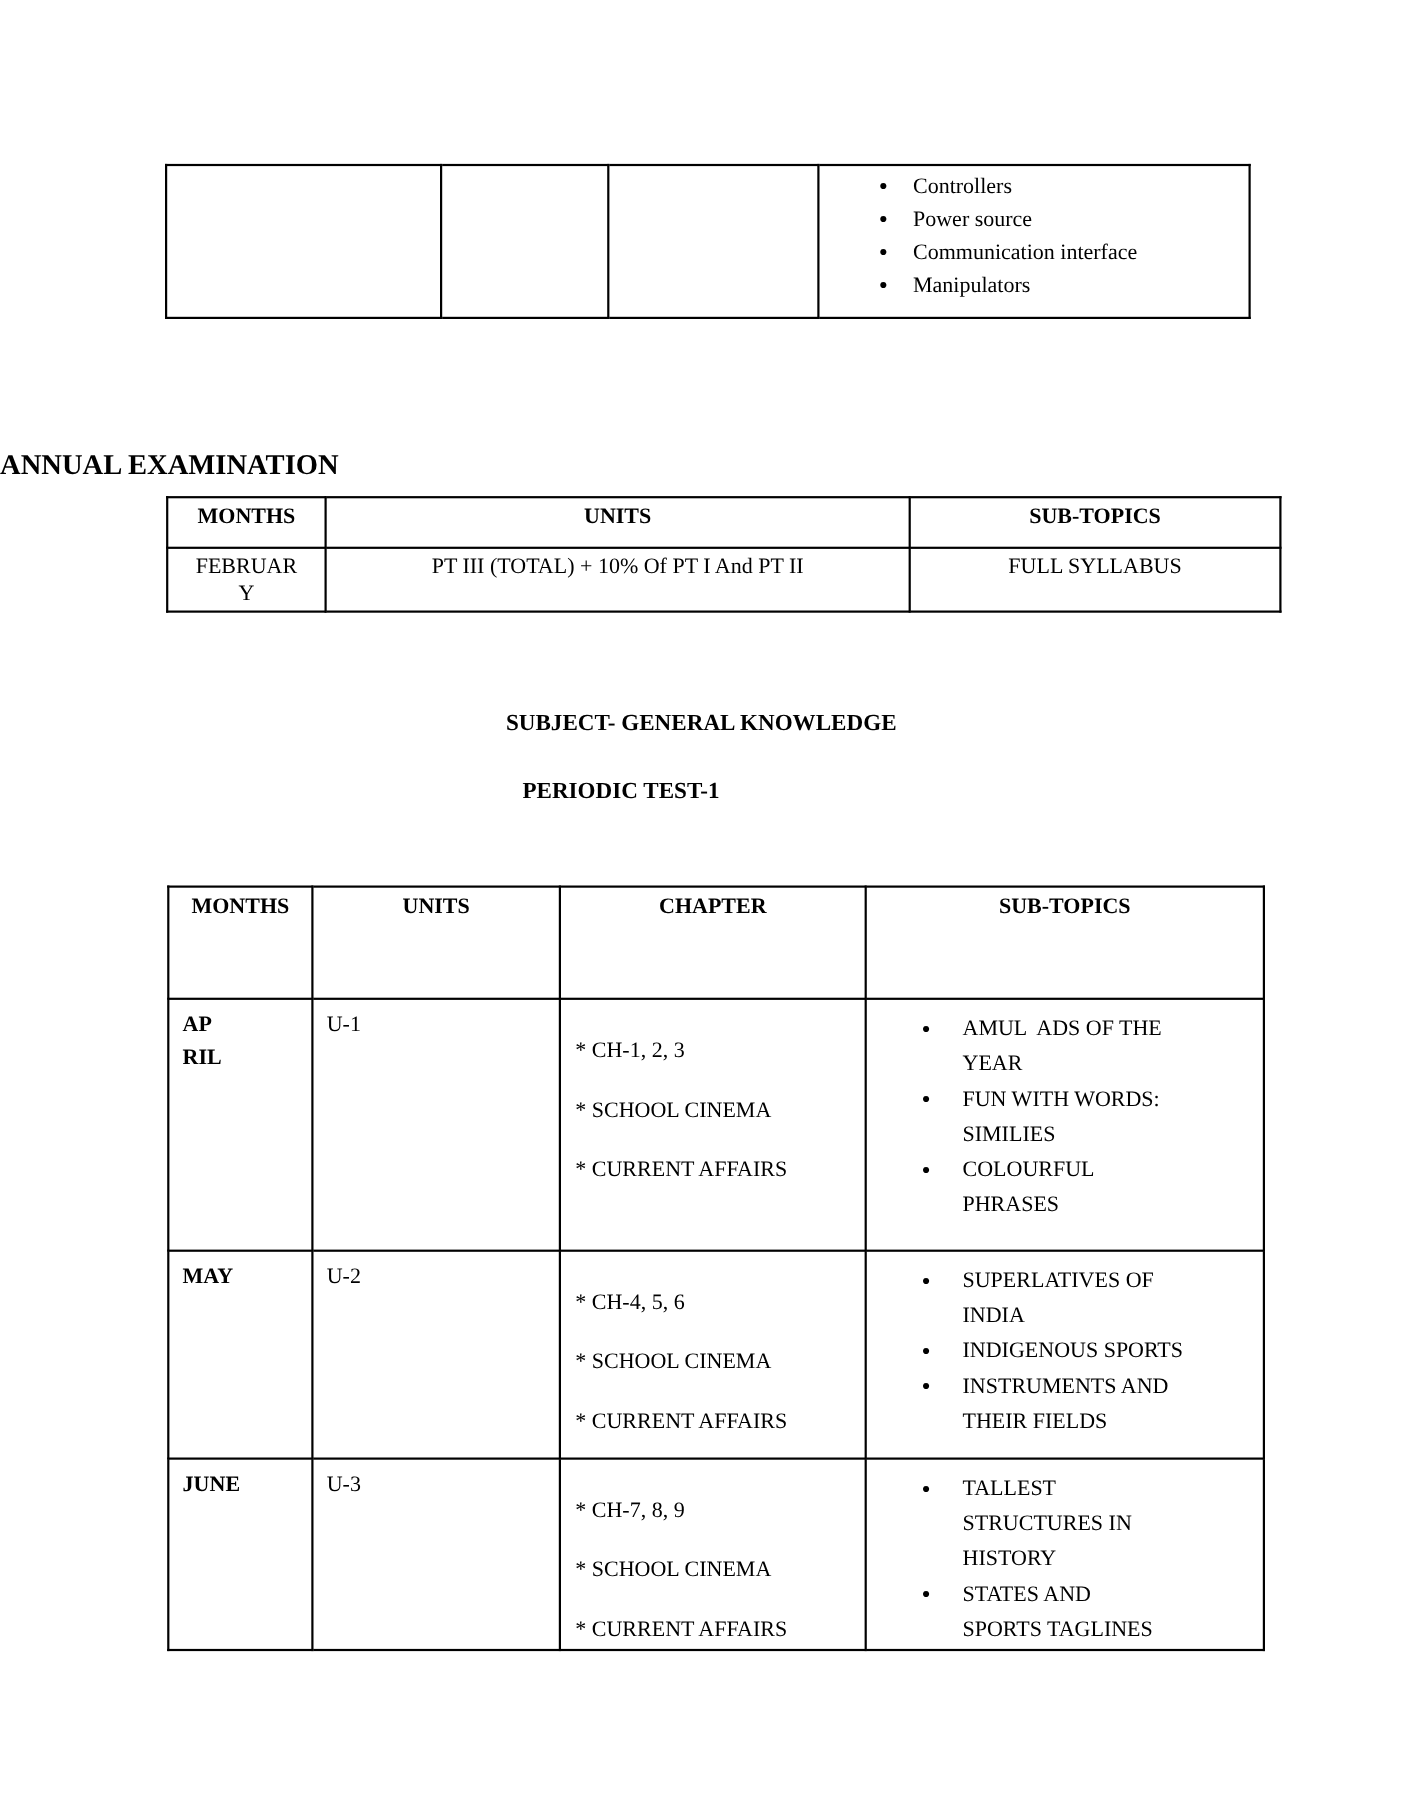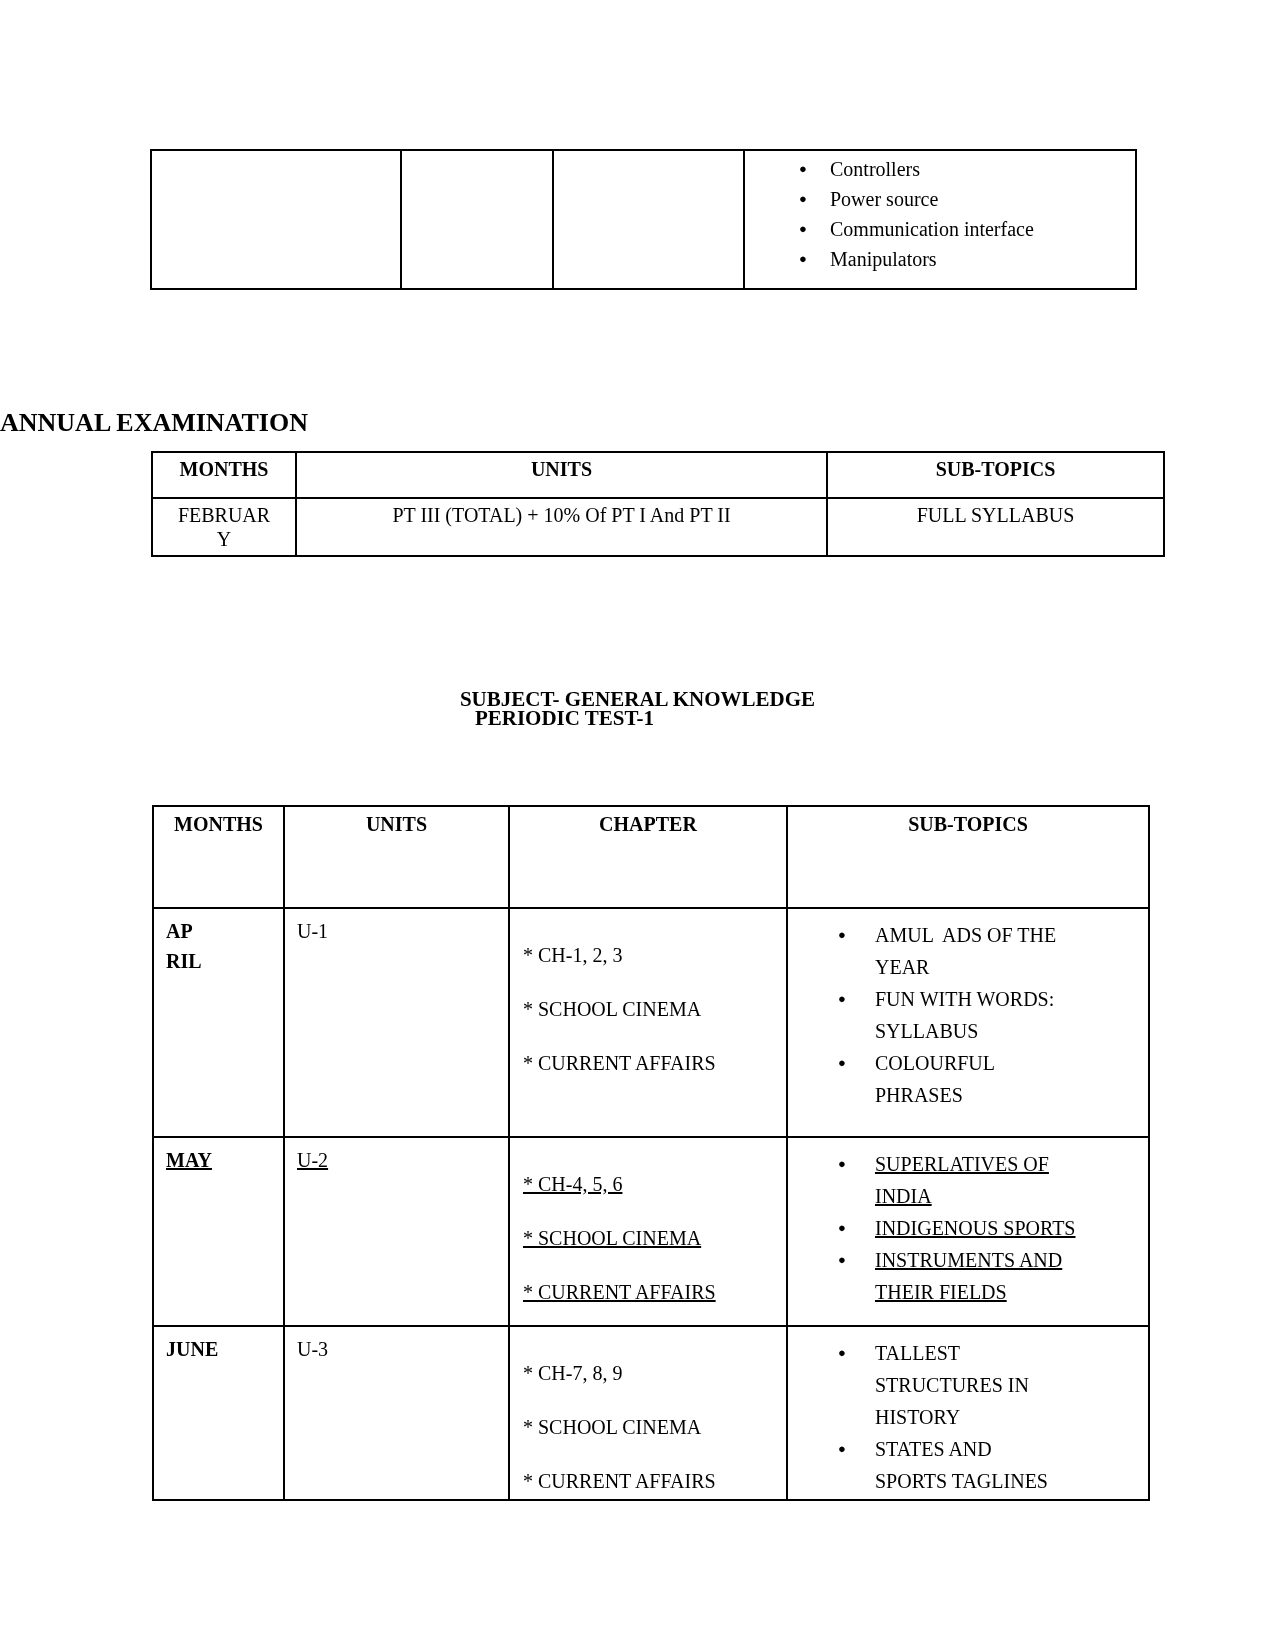--- a/index.html
+++ b/index.html
@@ -16,36 +16,36 @@
   ul.blist{list-style:none;margin:0;padding:0;}
   .blist li{position:relative;}
   .blt{position:absolute;top:0;font-size:13px;}
   .continued ul.blist{padding-top:3px;}
   .continued .blist li{padding-left:85px;line-height:30px;}
   .continued .blt{left:54px;}
 
   
   .annual-title{position:absolute;left:0;top:408px;width:1275px;margin:0;
     text-align:left;font-size:26px;font-weight:bold;}
-  .subject-title{position:absolute;left:0;top:687px;width:1275px;
+  .subject-title{position:absolute;left:0;top:645px;width:1275px;
     text-align:center;font-size:21px;font-weight:bold;}
   .test-title{position:absolute;left:0;top:706px;width:1129px;
     text-align:center;font-size:21px;font-weight:bold;}
 
   
   .annual{left:151px;top:451px;width:1012px;}
   .annual tr.hdr td{height:39px;font-weight:bold;text-align:center;padding-top:5px;}
   .annual tr.data td{height:52px;text-align:center;padding-top:4px;line-height:24px;}
   .pre{white-space:pre-wrap;}
 
   
   .main{left:152px;top:805px;width:996px;}
   .main tr.hdr td{height:94px;font-weight:bold;text-align:center;padding-top:6px;}
   .main tr.r1 td{height:220px;}
-  .main tr.r2 td{height:180px;text-decoration:underline;}
+  .main tr.r2 td{height:180px;}
   .main tr.r3 td{height:165px;}
   .main td.month{font-weight:bold;padding:7px 4px 0 12px;line-height:30px;white-space:pre-wrap;}
   .main td.units{padding:7px 4px 0 12px;line-height:30px;}
   .main td.chapter{padding:7px 4px 0 13px;line-height:30px;}
   .chapter .line{display:block;margin-top:24px;}
   .main td.subs{padding:0;}
   .main ul.blist{padding-top:10px;}
   .main .blist li{padding-left:87px;line-height:32px;white-space:pre-wrap;}
   .main .blt{left:50px;}
 </style>
@@ -126,21 +126,21 @@
       <td class="chapter">
         <span class="line">* CH-1, 2, 3</span>
         <span class="line">* SCHOOL CINEMA</span>
         <span class="line">* CURRENT AFFAIRS</span>
       </td>
       <td class="subs">
         <ul class="blist">
           <li><span class="blt">●</span><span>AMUL  ADS OF THE
 YEAR</span></li>
           <li><span class="blt">●</span><span>FUN WITH WORDS:
-SYLLABUS</span></li>
+SIMILIES</span></li>
           <li><span class="blt">●</span><span>COLOURFUL
 PHRASES</span></li>
         </ul>
       </td>
     </tr>
 
     <tr class="r2">
       <td class="month">MAY</td>
       <td class="units">U-2</td>
       <td class="chapter">

